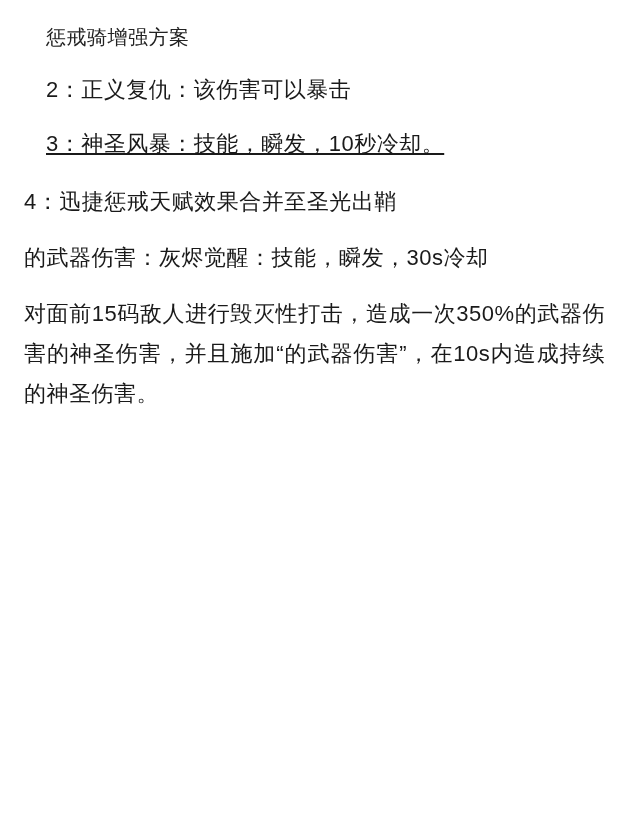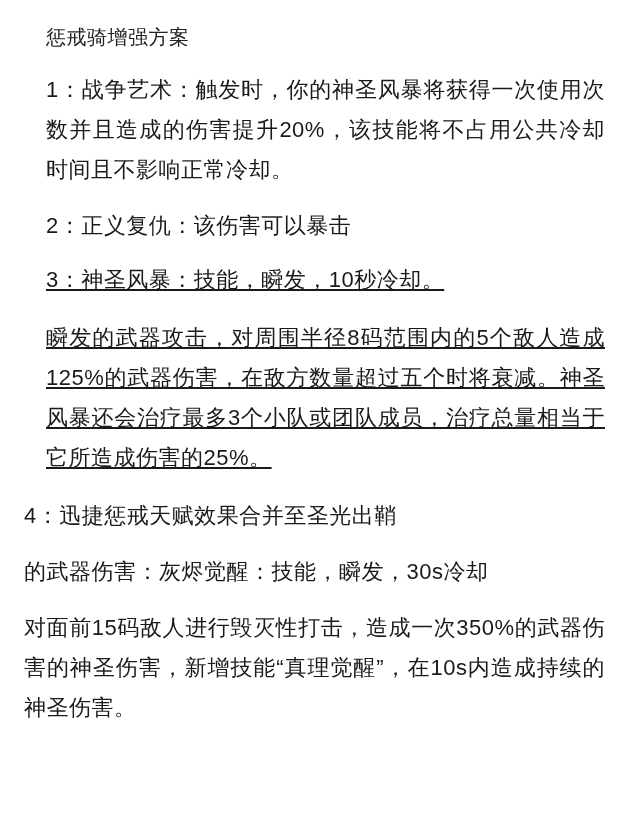--- a/index.html
+++ b/index.html
@@ -51,27 +51,25 @@
     margin-bottom: 0;
   }
 </style>
 </head>
 <body>
 
 <div class="page">
 
   <div class="doc-title">惩戒骑增强方案</div>
 
-  <div class="para indent">1：战争艺术：触发时，你的神圣风暴将获得一次使用次数并且造成的伤害提升20%，该技能将不占用公共冷却时间且不影响正常冷却。</div>
 
   <div class="para indent tight">2：正义复仇：该伤害可以暴击</div>
 
   <div class="para indent body-block">3：神圣风暴：技能，瞬发，10秒冷却。</div>
 
-  <div class="para indent body-block">瞬发的武器攻击，对周围半径8码范围内的5个敌人造成125%的武器伤害，在敌方数量超过五个时将衰减。神圣风暴还会治疗最多3个小队或团队成员，治疗总量相当于它所造成伤害的25%。</div>
 
   <div class="para">4：迅捷惩戒天赋效果合并至圣光出鞘</div>
 
   <div class="para">的武器伤害：灰烬觉醒：技能，瞬发，30s冷却</div>
 
-  <div class="para">对面前15码敌人进行毁灭性打击，造成一次350%的武器伤害的神圣伤害，新增技能“真理觉醒”，在10s内造成持续的神圣伤害。</div>
+  <div class="para">对面前15码敌人进行毁灭性打击，造成一次350%的武器伤害的神圣伤害，并且施加“的武器伤害”，在10s内造成持续的神圣伤害。</div>
 
 </div>
 
 </body></html>

